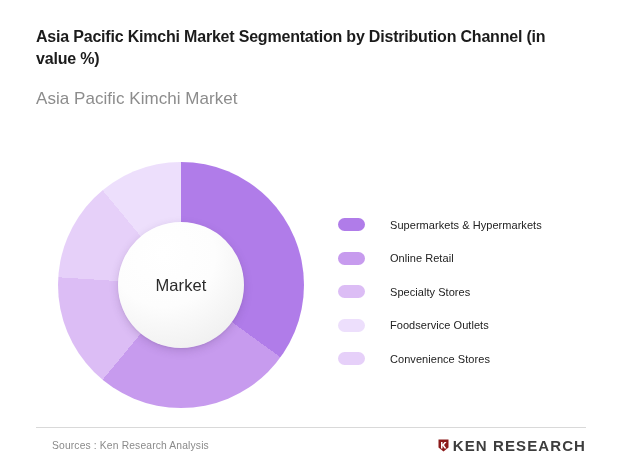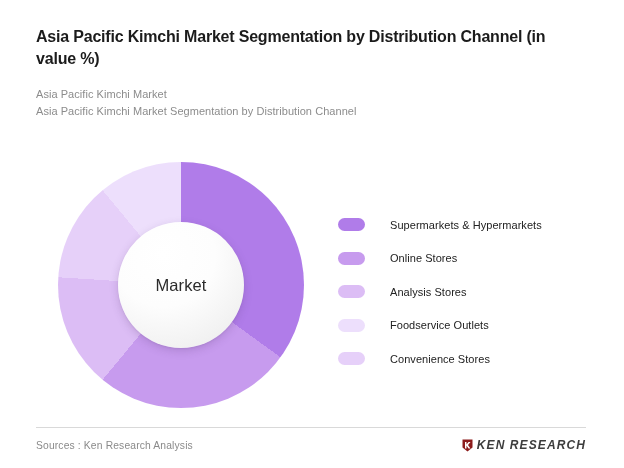--- a/index.html
+++ b/index.html
@@ -35,21 +35,21 @@
     font-weight: bold;
     color: #1b1b1b;
     line-height: 1.38;
     letter-spacing: -0.2px;
     margin: 0;
   }
   .subtitles {
     margin-top: 16px;
   }
   .subtitle {
-    font-size: 11px;
+    font-size: 17px;
     color: #8c8c8c;
     line-height: 1.52;
     letter-spacing: 0.05px;
   }
 
   
   .chart-area {
     position: absolute;
     left: 36px;
     top: 160px;
@@ -123,21 +123,21 @@
   .footer-rule {
     position: absolute;
     left: 36px;
     right: 38px;
     top: 427px;
     height: 1px;
     background: #d9d9d9;
   }
   .footer {
     position: absolute;
-    left: 36px;
+    left: 52px;
     right: 38px;
     top: 434px;
     height: 22px;
     display: flex;
     align-items: center;
     justify-content: space-between;
     text-align: center;
   }
   .source-text {
     font-size: 10.3px;
@@ -148,37 +148,35 @@
     display: flex;
     align-items: center;
   }
   .brand-mark {
     width: 11px;
     height: 13px;
     margin-right: 4px;
     flex: 0 0 auto;
   }
   .brand-text {
-    font-size: 12px;
+    font-size: 15px;
     font-weight: bold;
     color: #3d3d3d;
     letter-spacing: 1.1px;
-    font-style: italic;
   }
 </style>
 </head>
 <body>
 
 <div class="slide">
 
   <div class="header">
     <h1 class="title">Asia Pacific Kimchi Market Segmentation by Distribution Channel (in value %)</h1>
     <div class="subtitles">
       <div class="subtitle">Asia Pacific Kimchi Market</div>
-      <div class="subtitle">Asia Pacific Kimchi  Market Segmentation by Distribution Channel</div>
     </div>
   </div>
 
   <div class="chart-area">
 
     <div class="donut-wrap">
       <div class="donut" id="donut-ring" style="background: conic-gradient(rgb(176, 124, 233) 0deg, rgb(176, 124, 233) 126deg, rgb(199, 155, 238) 126deg, rgb(199, 155, 238) 219.6deg, rgb(220, 189, 245) 219.6deg, rgb(220, 189, 245) 273.6deg, rgb(230, 208, 249) 273.6deg, rgb(230, 208, 249) 320.4deg, rgb(237, 223, 252) 320.4deg, rgb(237, 223, 252) 360deg);"></div>
       <div class="donut-hole">
         <div class="hole-label">
           <span>Market</span><br>
@@ -186,25 +184,25 @@
       </div>
     </div>
 
     <div class="legend" id="legend">
         <div class="legend-item">
           <span class="swatch" style="background: rgb(176, 124, 233);"></span>
           <span class="legend-label">Supermarkets &amp; Hypermarkets</span>
         </div>
         <div class="legend-item">
           <span class="swatch" style="background: rgb(199, 155, 238);"></span>
-          <span class="legend-label">Online Stores</span>
+          <span class="legend-label">Online Retail</span>
         </div>
         <div class="legend-item">
           <span class="swatch" style="background: rgb(220, 189, 245);"></span>
-          <span class="legend-label">Analysis Stores</span>
+          <span class="legend-label">Specialty Stores</span>
         </div>
         <div class="legend-item">
           <span class="swatch" style="background: rgb(237, 223, 252);"></span>
           <span class="legend-label">Foodservice Outlets</span>
         </div>
         <div class="legend-item">
           <span class="swatch" style="background: rgb(230, 208, 249);"></span>
           <span class="legend-label">Convenience Stores</span>
         </div>
       </div>

